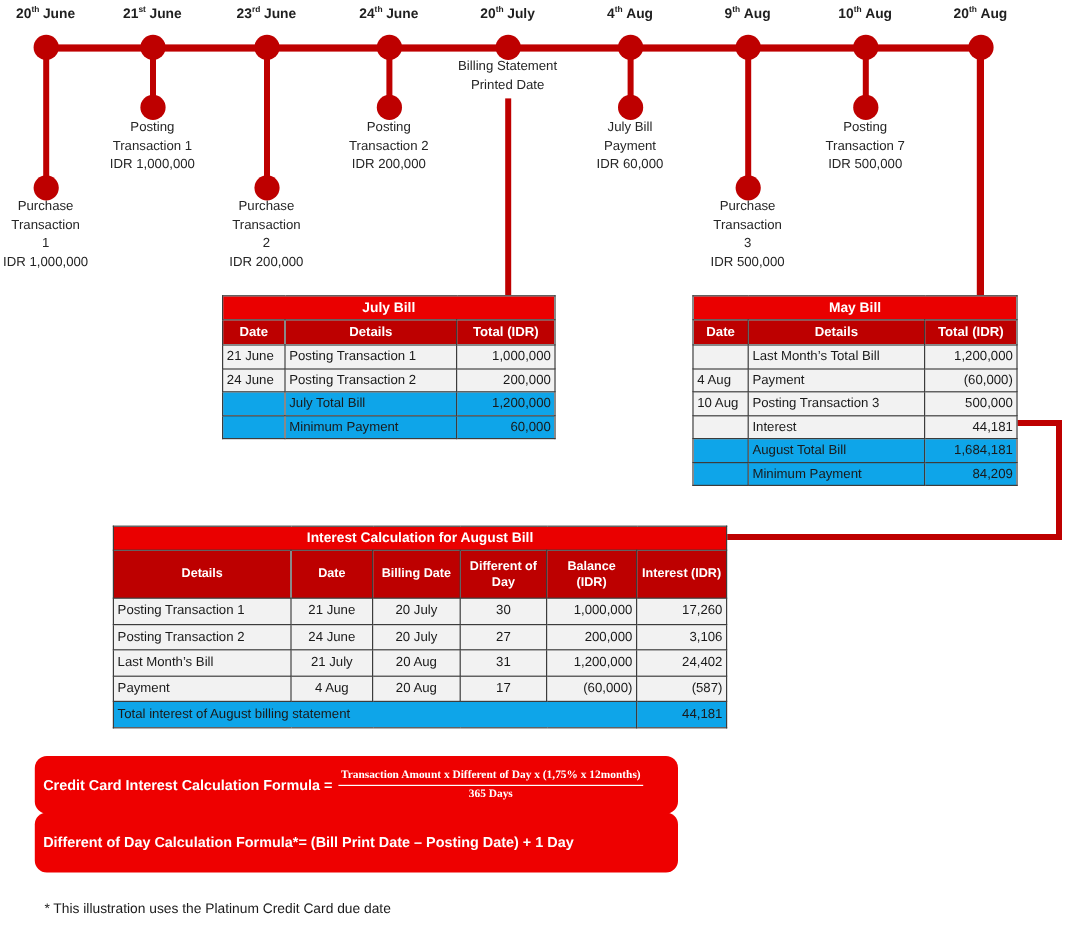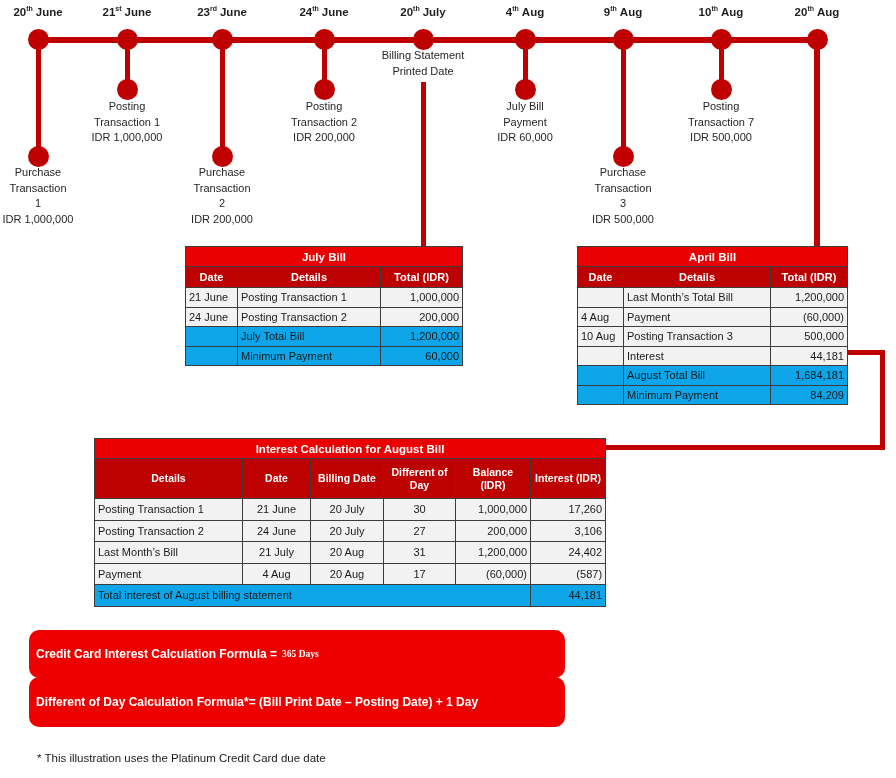--- a/index.html
+++ b/index.html
@@ -177,21 +177,21 @@
     </table>
 
   <table class="bill-tbl" style="left:577px;top:246px;width:270px;">
     <colgroup>
         <col style="width:46px">
         <col style="width:147px">
         <col style="width:77px">
       </colgroup>
     <tbody>
         <tr class="tbl-title">
-          <td colspan="3">April Bill</td>
+          <td colspan="3">May Bill</td>
         </tr>
     <tr class="tbl-head">
       <th>Date</th>
       <th>Details</th>
       <th>Total (IDR)</th>
     </tr>
     <tr class="data light">
       <td class="c-left"></td>
       <td class="c-left">Last Month’s Total Bill</td>
       <td class="c-right">1,200,000</td>
@@ -280,20 +280,21 @@
     <tr class="data gray">
       <td class="c-left" colspan="5">Total interest of August billing statement</td>
       <td class="c-right">44,181</td>
     </tr>
   </tbody>
     </table>
 
   <div class="formula-box" style="top:630px;height:48px;">
     <span class="formula-label">Credit Card Interest Calculation Formula =</span>
     <span class="frac">
+      <span class="num" style="display:block;">Transaction Amount x Different of Day x (1,75% x 12months)</span>
       <span class="den" style="display:block;">365 Days</span>
     </span>
   </div>
 
   <div class="formula-box" style="top:677px;height:50px;text-align:right;">
     <span class="formula-label">Different of Day Calculation Formula*= (Bill Print Date – Posting Date) + 1 Day</span>
   </div>
 
   <div class="footnote">* This illustration uses the Platinum Credit Card due date</div>
 

